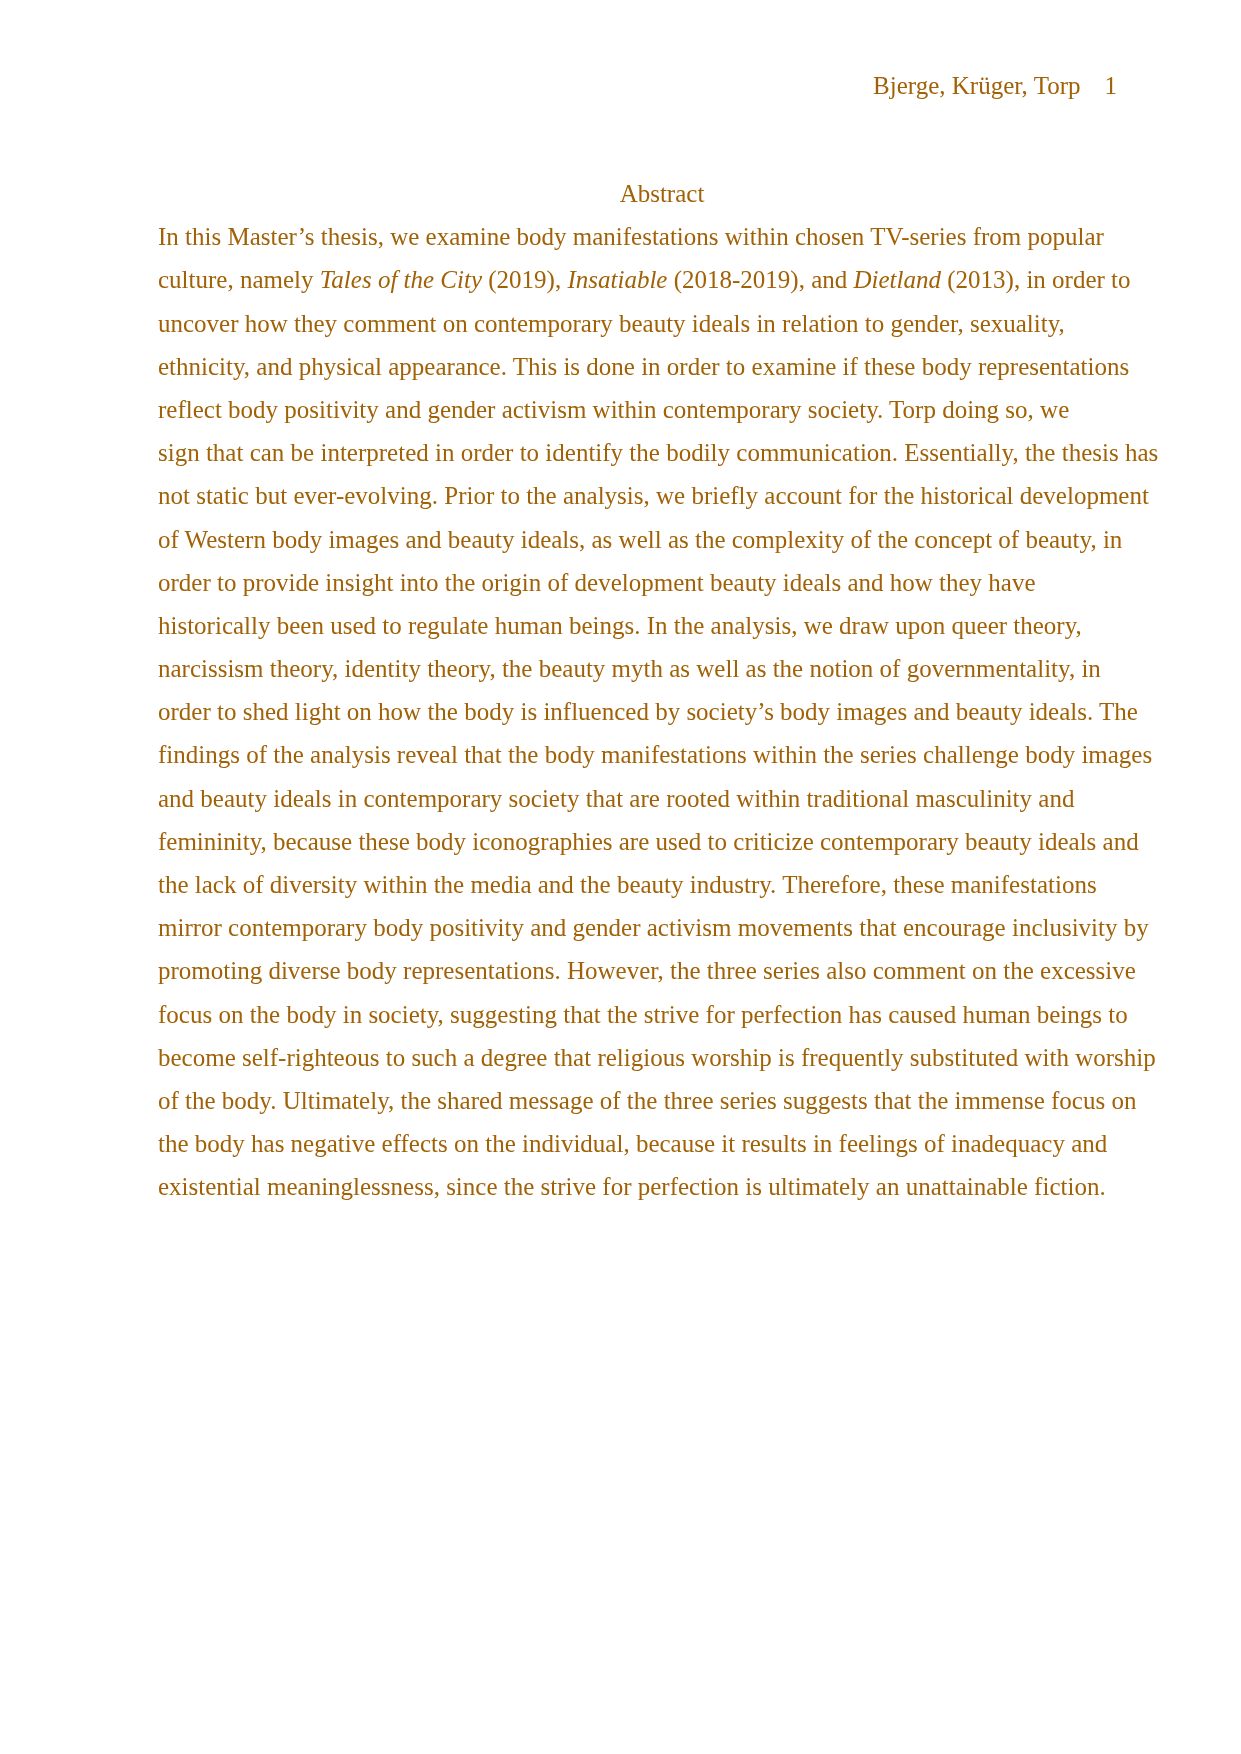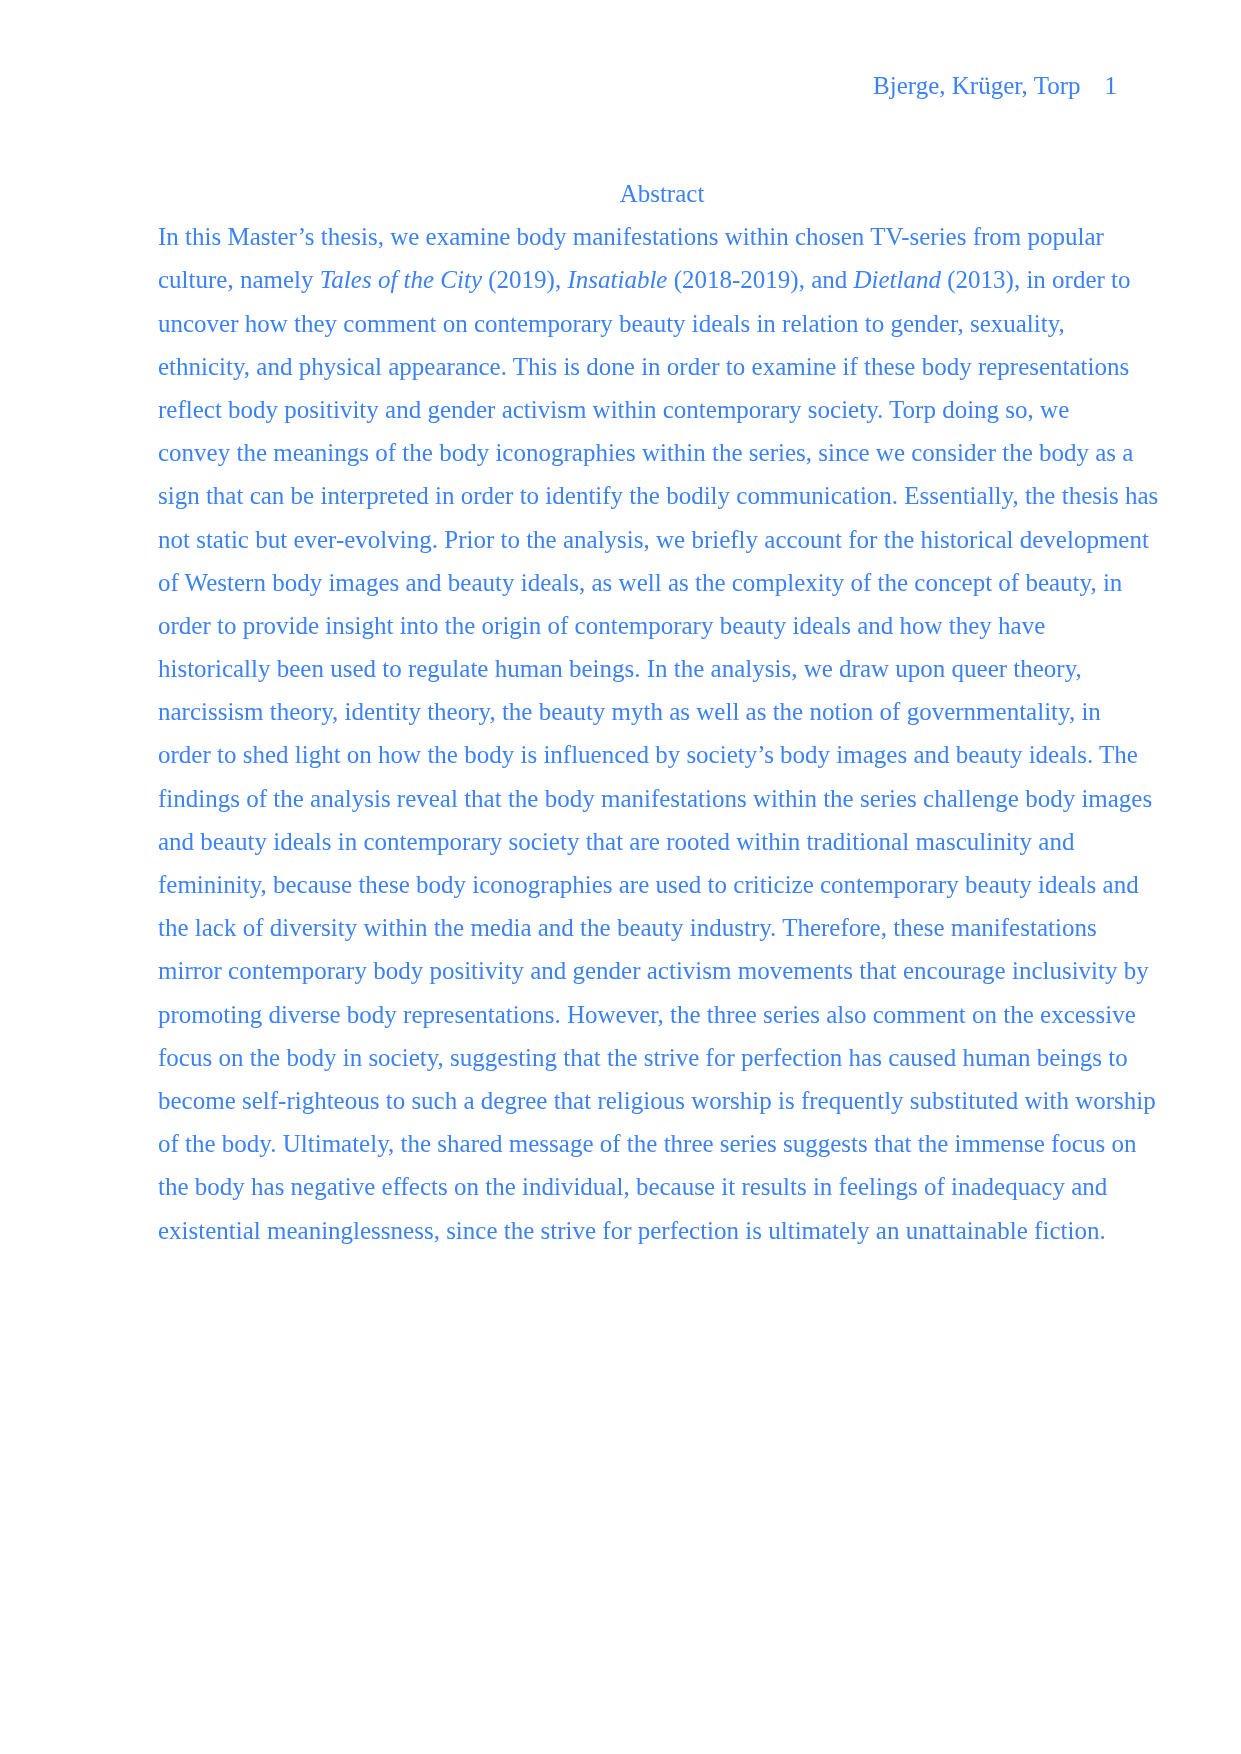--- a/index.html
+++ b/index.html
@@ -5,21 +5,21 @@
   html, body {
     margin: 0;
     padding: 0;
     background: #ffffff;
   }
   .page {
     position: relative;
     width: 1241px;
     height: 1754px;
     background: #ffffff;
-    color: #3b82f6;
+    color: #a16207;
     font-family: "Liberation Serif", "DejaVu Serif", serif;
     overflow: hidden;
   }
   .running-header {
     position: absolute;
     top: 71px;
     right: 124px;
     font-size: 25px;
     line-height: 29px;
     white-space: nowrap;
@@ -58,25 +58,24 @@
   </div>
 
   <div class="content">
     <div class="title-line">Abstract</div>
     <div class="para">
         <div class="line"><span>In this Master’s thesis, we examine body manifestations within chosen TV-series from popular</span></div>
         <div class="line"><span>culture, namely </span><em>Tales of the City</em><span> (2019), </span><em>Insatiable</em><span> (2018-2019), and </span><em>Dietland</em><span> (2013), in order to</span></div>
         <div class="line"><span>uncover how they comment on contemporary beauty ideals in relation to gender, sexuality,</span></div>
         <div class="line"><span>ethnicity, and physical appearance. This is done in order to examine if these body representations</span></div>
         <div class="line"><span>reflect body positivity and gender activism within contemporary society. Torp doing so, we</span></div>
-        <div class="line"><span>convey the meanings of the body iconographies within the series, since we consider the body as a</span></div>
         <div class="line"><span>sign that can be interpreted in order to identify the bodily communication. Essentially, the thesis has</span></div>
         <div class="line"><span>not static but ever-evolving. Prior to the analysis, we briefly account for the historical development</span></div>
         <div class="line"><span>of Western body images and beauty ideals, as well as the complexity of the concept of beauty, in</span></div>
-        <div class="line"><span>order to provide insight into the origin of contemporary beauty ideals and how they have</span></div>
+        <div class="line"><span>order to provide insight into the origin of development beauty ideals and how they have</span></div>
         <div class="line"><span>historically been used to regulate human beings. In the analysis, we draw upon queer theory,</span></div>
         <div class="line"><span>narcissism theory, identity theory, the beauty myth as well as the notion of governmentality, in</span></div>
         <div class="line"><span>order to shed light on how the body is influenced by society’s body images and beauty ideals. The</span></div>
         <div class="line"><span>findings of the analysis reveal that the body manifestations within the series challenge body images</span></div>
         <div class="line"><span>and beauty ideals in contemporary society that are rooted within traditional masculinity and</span></div>
         <div class="line"><span>femininity, because these body iconographies are used to criticize contemporary beauty ideals and</span></div>
         <div class="line"><span>the lack of diversity within the media and the beauty industry. Therefore, these manifestations</span></div>
         <div class="line"><span>mirror contemporary body positivity and gender activism movements that encourage inclusivity by</span></div>
         <div class="line"><span>promoting diverse body representations. However, the three series also comment on the excessive</span></div>
         <div class="line"><span>focus on the body in society, suggesting that the strive for perfection has caused human beings to</span></div>

